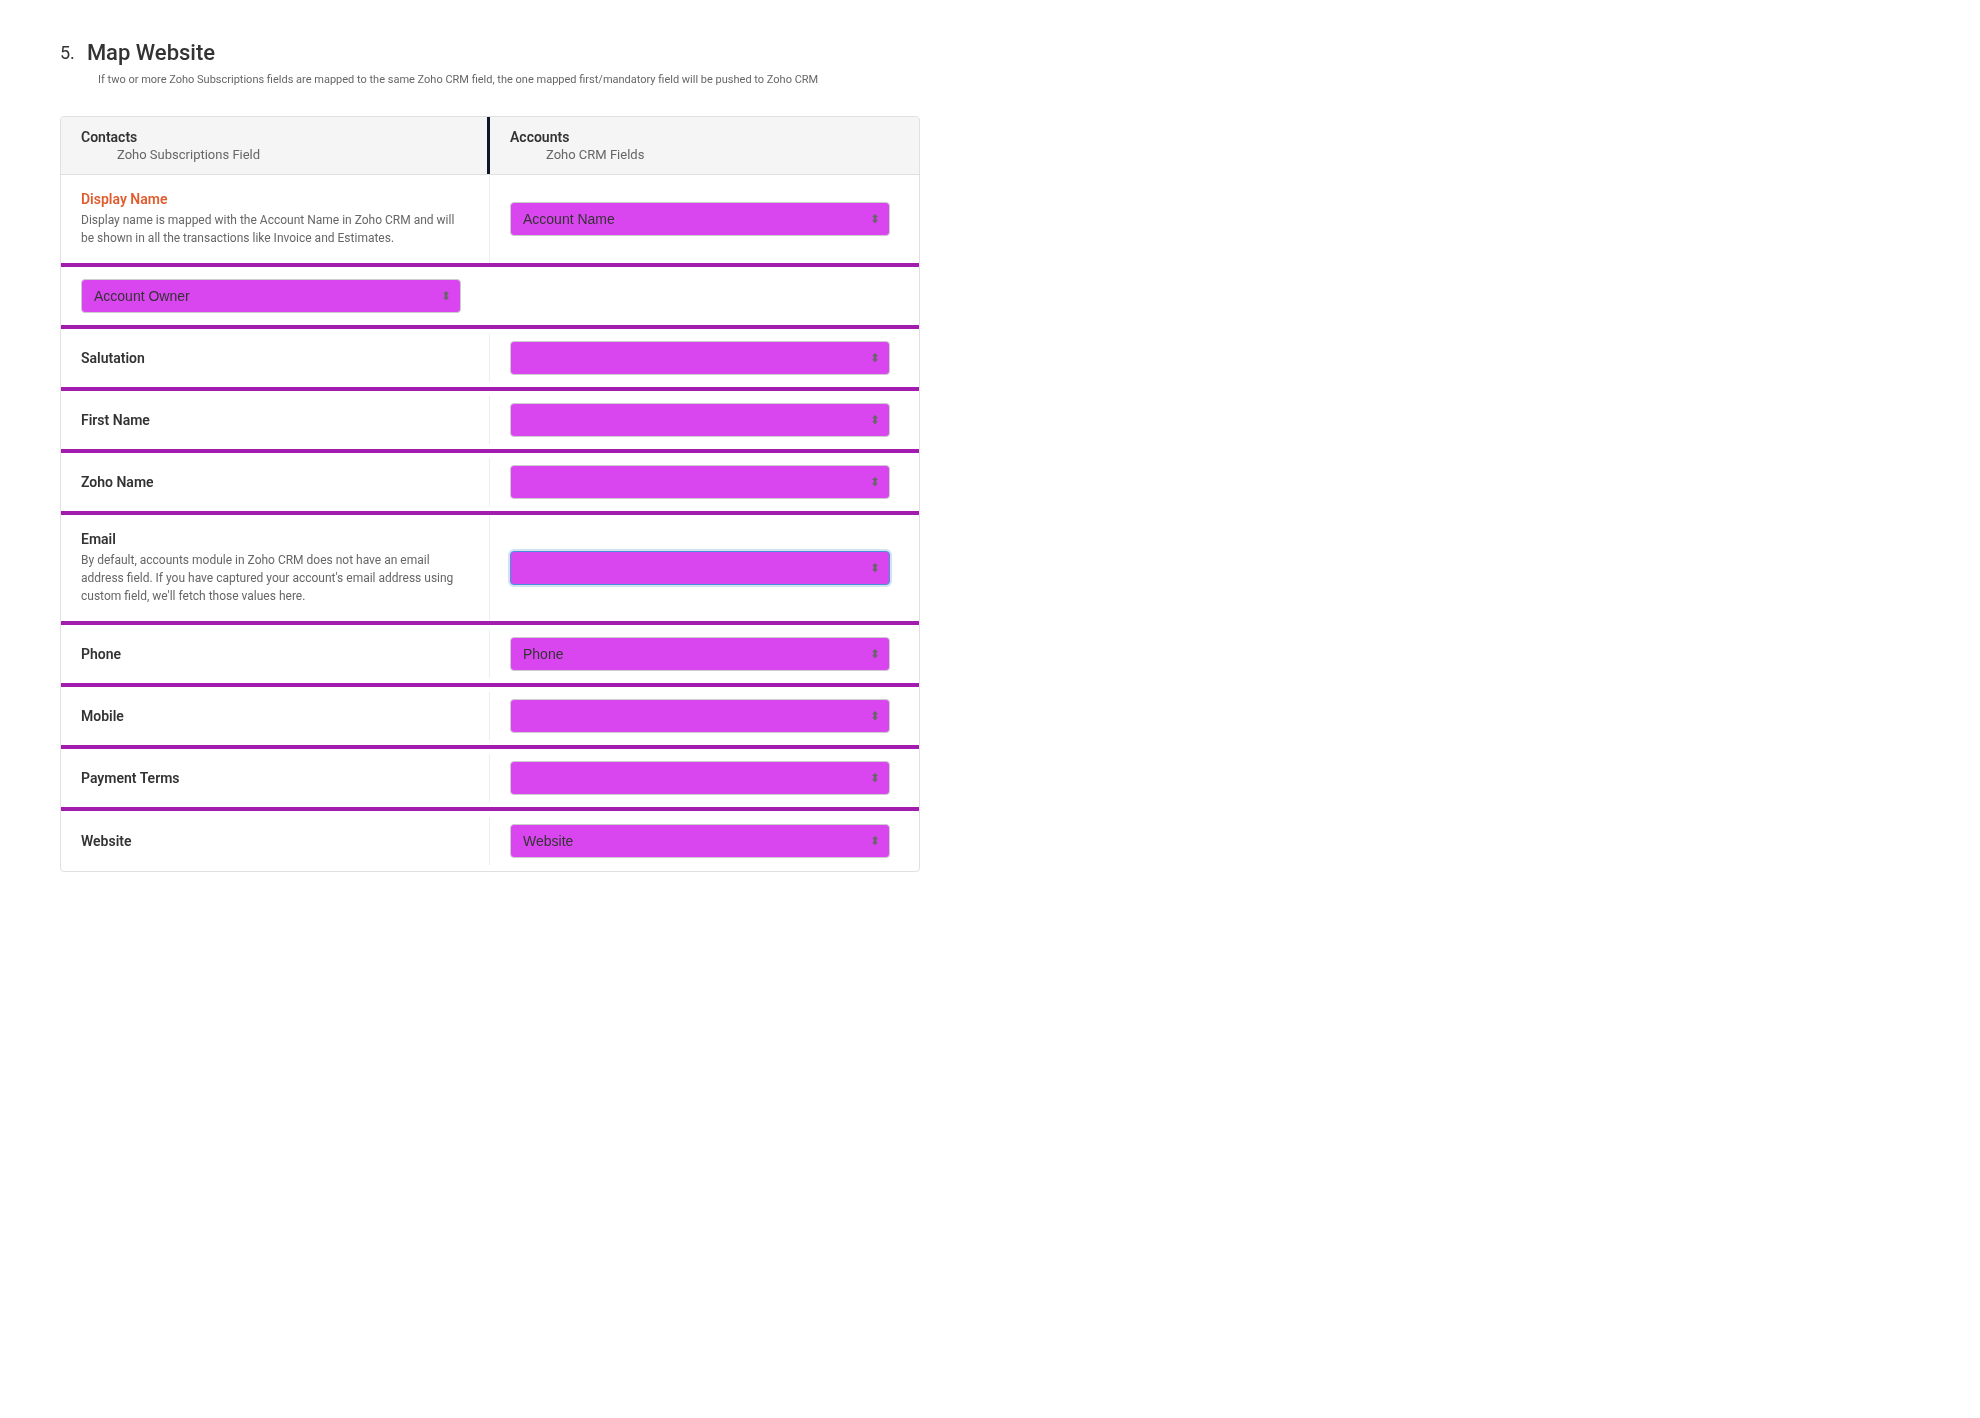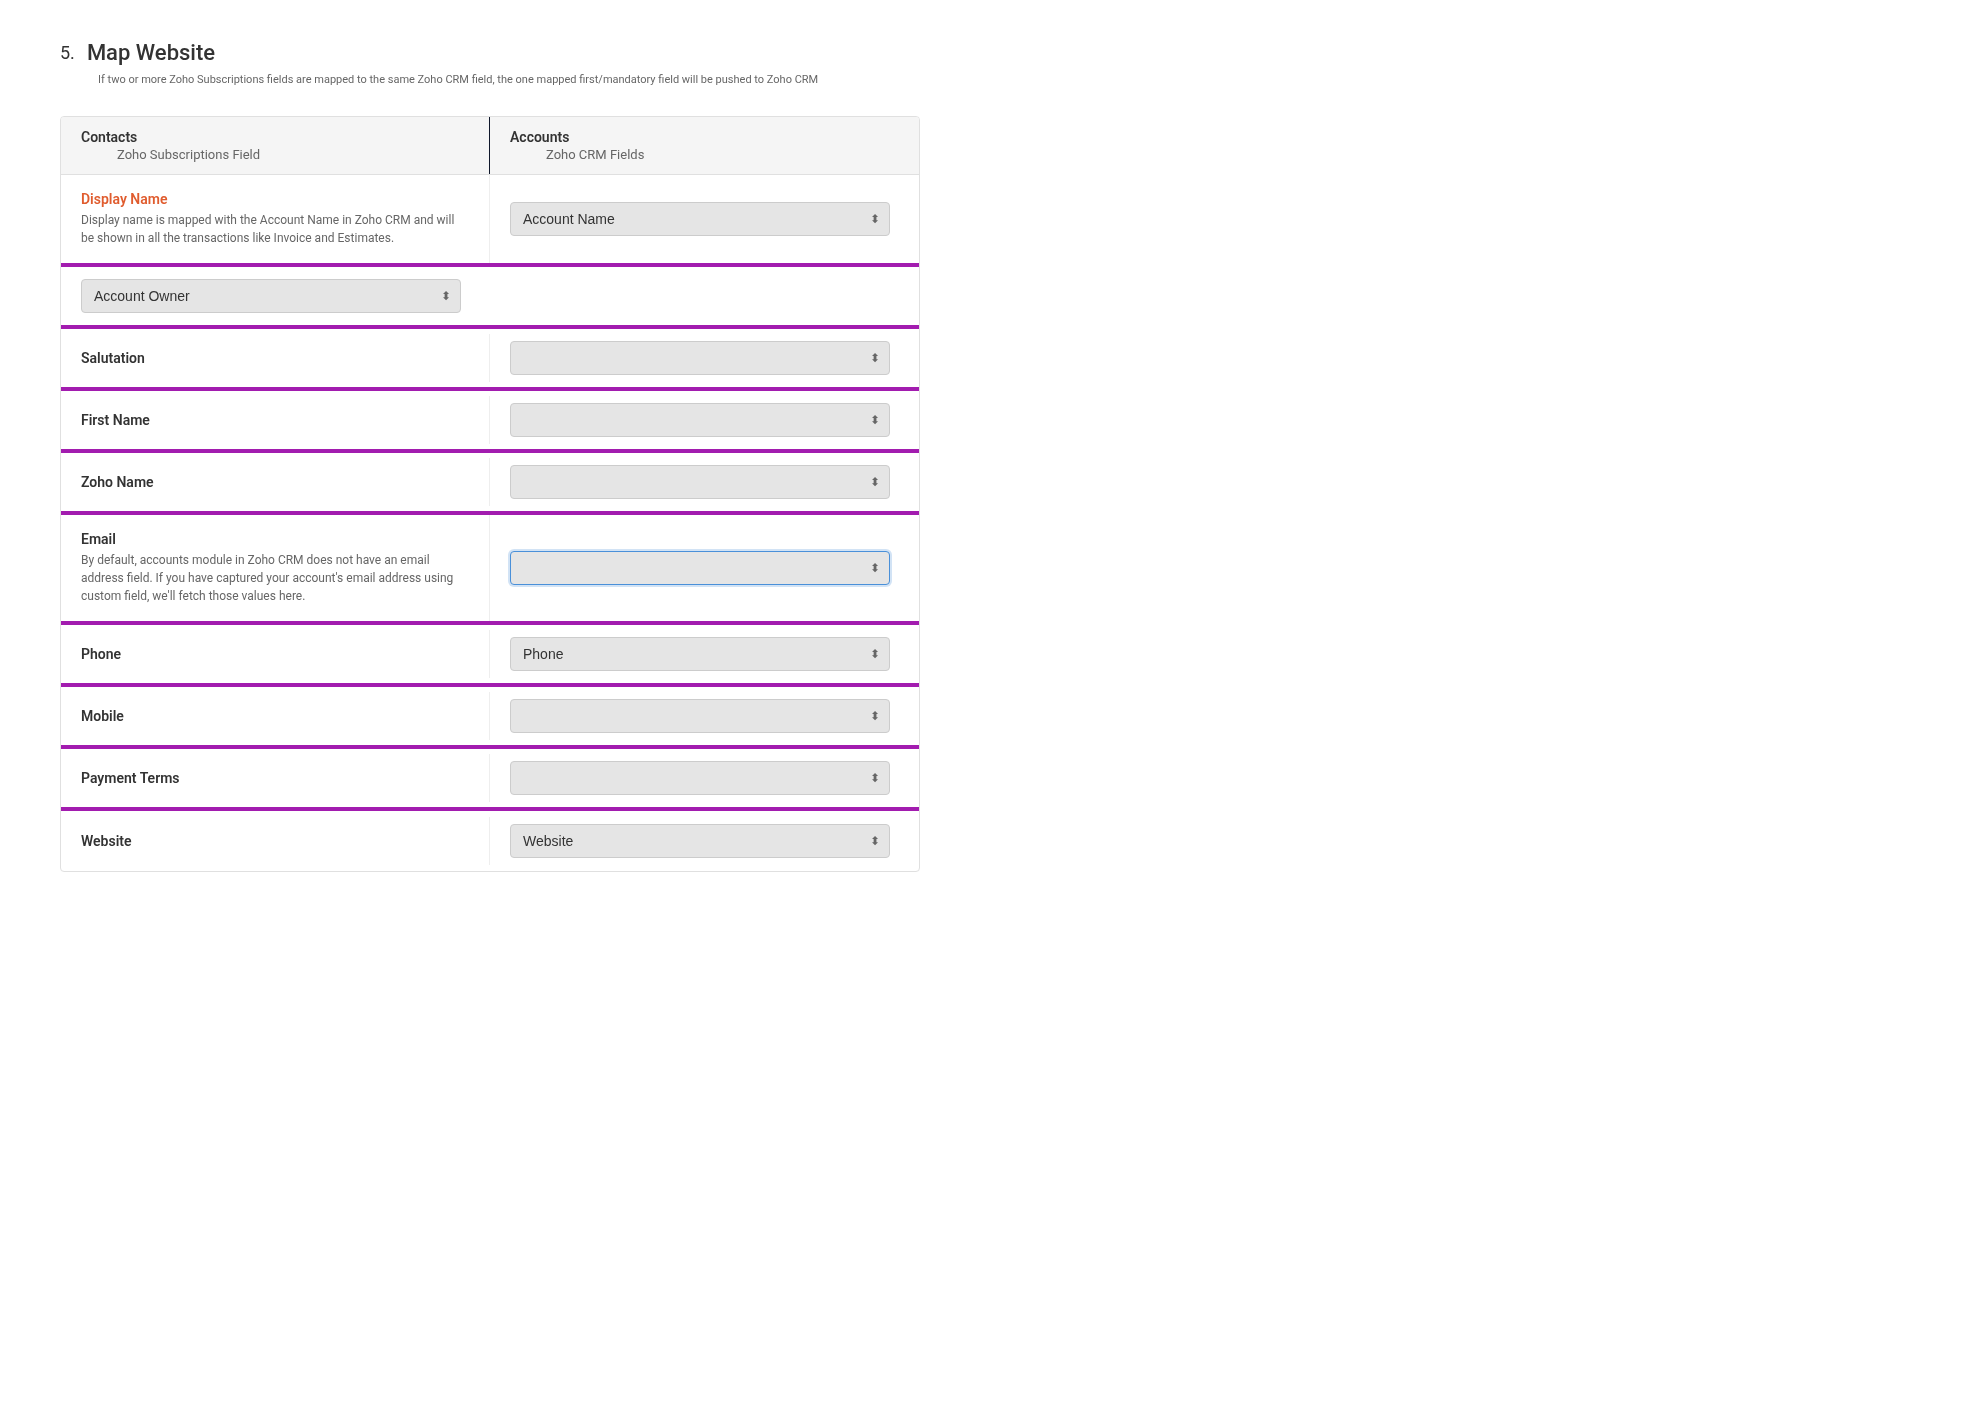--- a/index.html
+++ b/index.html
@@ -70,21 +70,21 @@
 
     .table-header-cell .field-type {
       font-size: 13px;
       color: #666;
       display: block;
       margin-top: 2px;
       margin-left: 36px;
     }
 
     .table-header-cell:first-child {
-      border-right: 1px solid #0f172a;
+      border-right: 3px solid #0f172a;
     }
 
     .mapping-row {
       display: grid;
       grid-template-columns: 1fr 1fr;
       border-bottom: 4px solid #a21caf;
       align-items: center;
       min-height: 60px;
     }
 
@@ -118,21 +118,21 @@
     .field-select-cell {
       padding: 12px 20px;
     }
 
     .crm-select {
       width: 100%;
       max-width: 380px;
       padding: 8px 32px 8px 12px;
       border: 1px solid #cccccc;
       border-radius: 4px;
-      background: #e5e5e5;
+      background: #d946ef;
       font-size: 14px;
       color: #333;
       appearance: none;
       -webkit-appearance: none;
       cursor: pointer;
       background-image: none;
       position: relative;
     }
 
     .select-wrapper {

